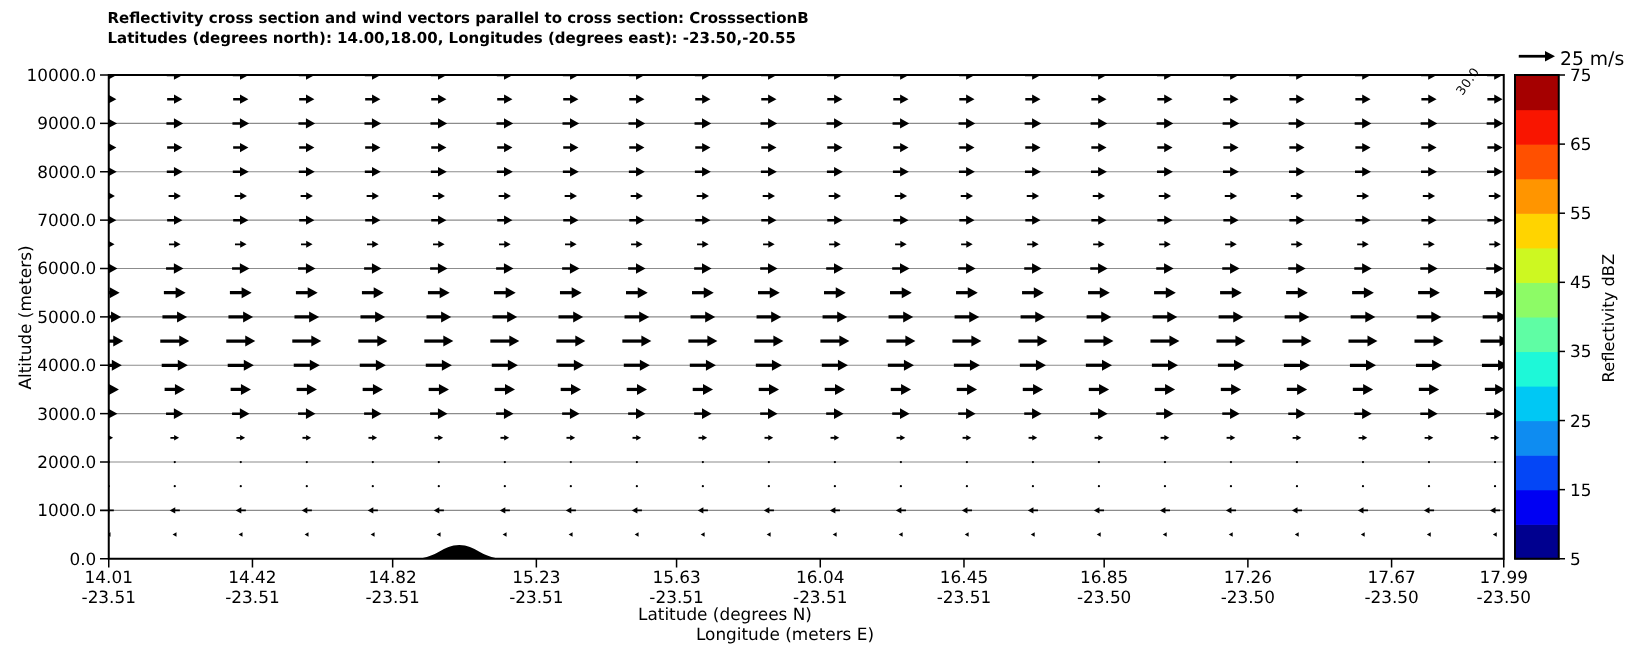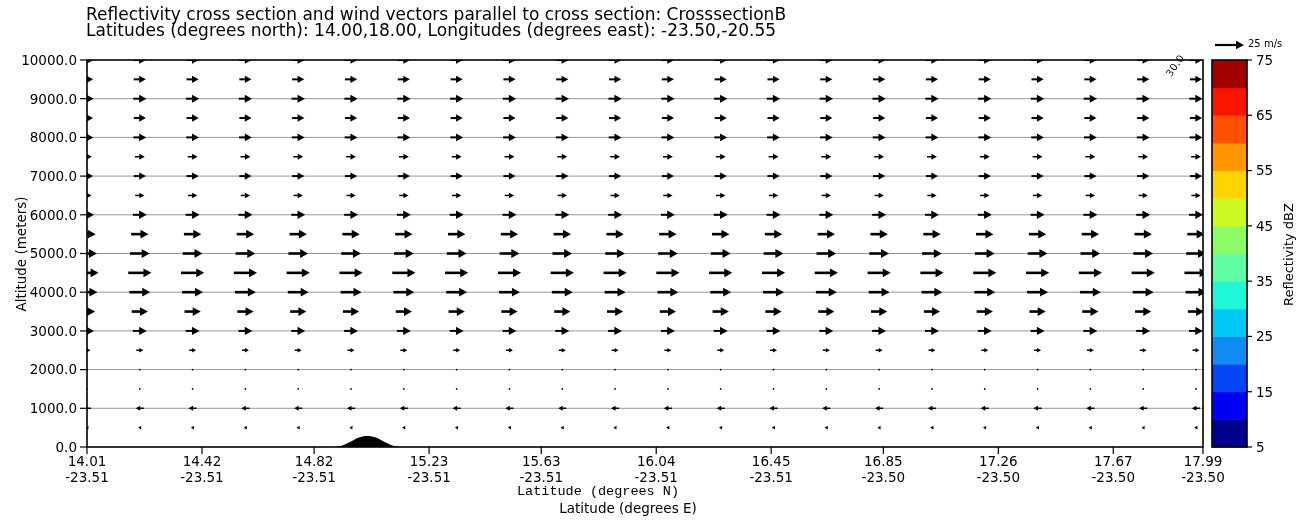--- a/index.html
+++ b/index.html
@@ -1,29 +1,29 @@
 <!DOCTYPE html>
 <html><head>
 <meta charset="utf-8">
 <style>
   html,body{margin:0;padding:0;background:#fff;}
   #figure{
     position:relative;width:1304px;height:526px;background:#ffffff;overflow:hidden;
     font-family:"DejaVu Sans",sans-serif;color:#000;
   }
   .abs{position:absolute;}
-  #title-block{left:86px;top:6px;font-weight:normal;font-size:17px;line-height:16.2px;white-space:nowrap;}
+  #title-block{left:86px;top:6px;font-weight:bold;font-size:12px;line-height:16.2px;white-space:nowrap;}
   #y-axis-label{left:-44px;top:246px;width:130px;text-align:center;font-size:13.5px;
     transform:rotate(-90deg);transform-origin:center;}
   .x-axis-label{width:320px;text-align:center;font-size:13.5px;}
-  #x-axis-label-lat{left:438px;top:484px;font-family:Liberation Mono, monospace;}
+  #x-axis-label-lat{left:420px;top:484px;}
   #x-axis-label-lon{left:468px;top:500px;}
   #colorbar-label{left:1223px;top:246.5px;width:130px;text-align:center;font-size:13px;
     transform:rotate(-90deg);transform-origin:center;}
-  #ref-arrow-label{left:1248px;top:38px;font-size:10px;white-space:nowrap;}
+  #ref-arrow-label{left:1248px;top:38px;font-size:15px;white-space:nowrap;}
   #contour-label{left:1158px;top:60px;width:34px;text-align:center;font-size:10px;
     transform:rotate(-55deg);transform-origin:center;letter-spacing:0.5px;}
   svg{position:absolute;left:0;top:0;}
   svg text{font-family:"DejaVu Sans",sans-serif;fill:#000;}
 </style>
 </head>
 <body>
 
 <div id="figure">
 
@@ -961,21 +961,21 @@
     </svg>
 
   <div id="title-block" class="abs">
     <div>Reflectivity cross section and wind vectors parallel to cross section: CrosssectionB</div>
     <div>Latitudes (degrees north): 14.00,18.00, Longitudes (degrees east): -23.50,-20.55</div>
   </div>
 
   <div id="y-axis-label" class="abs">Altitude (meters)</div>
 
   <div id="x-axis-label-lat" class="abs x-axis-label">Latitude (degrees N)</div>
-  <div id="x-axis-label-lon" class="abs x-axis-label">Latitude (degrees E)</div>
+  <div id="x-axis-label-lon" class="abs x-axis-label">Longitude (meters E)</div>
 
   <div id="colorbar-label" class="abs">Reflectivity dBZ</div>
 
   <div id="ref-arrow-label" class="abs">25 m/s</div>
 
   <div id="contour-label" class="abs">30.0</div>
 
 </div>
 
 </body></html>

